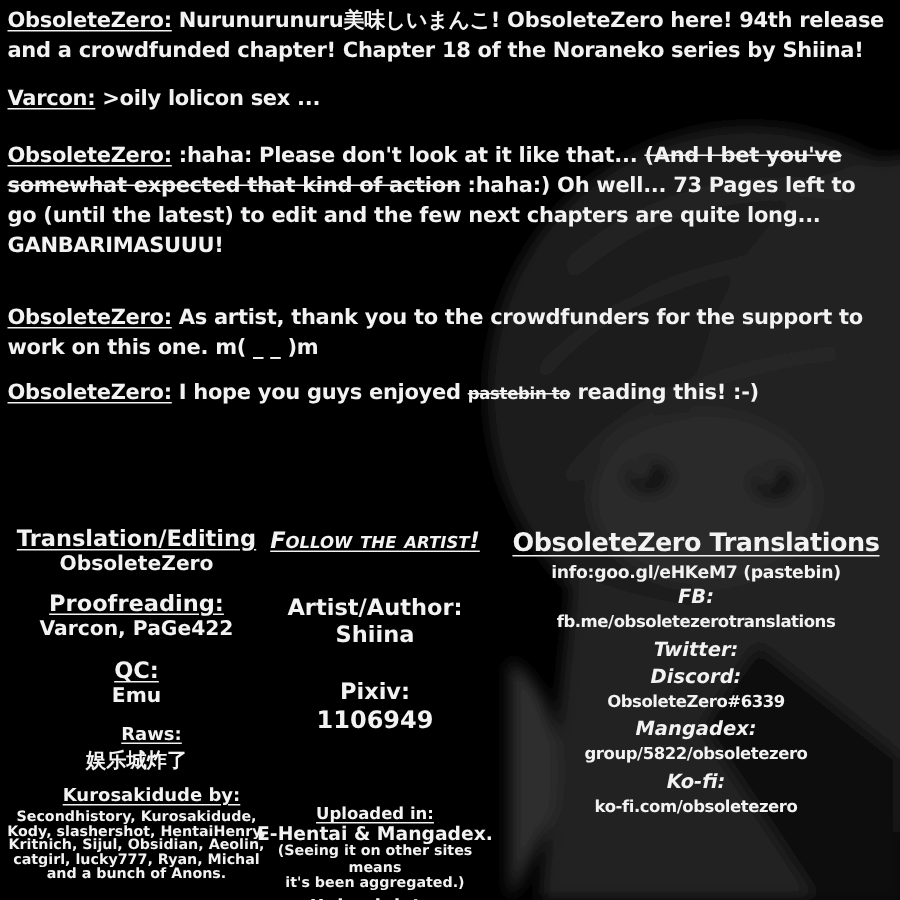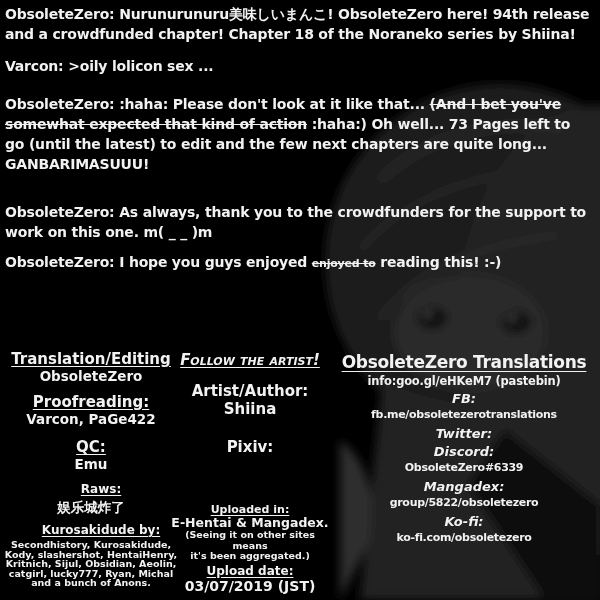--- a/index.html
+++ b/index.html
@@ -6,36 +6,36 @@
   body{
     width:600px;height:600px;position:relative;overflow:hidden;
     background:#000;color:#f2f2f2;
     font-family:"DejaVu Sans", sans-serif;font-weight:bold;
   }
   #bg{position:absolute;left:0;top:0;z-index:0;}
   .layer{position:relative;z-index:1;}
   
   .msg{position:absolute;left:5px;margin:0;font-size:14px;line-height:20px;
        letter-spacing:-0.2px;white-space:nowrap;}
-  .speaker{text-underline-offset:2px;}
+  .speaker{text-decoration:underline;text-underline-offset:2px;}
   .strike{text-decoration:line-through;}
   .strike-small{text-decoration:line-through;font-size:11px;}
   
   .col{position:absolute;text-align:center;}
   .col-left{left:0;top:351px;width:182px;}
   .col-mid{left:167px;top:351px;width:166px;}
   .col-right{left:330px;top:352px;width:268px;}
   .c-title{font-size:15px;line-height:17px;text-decoration:underline;text-underline-offset:2px;}
   .c-title.big{font-size:12px;line-height:19px;padding-left:20px;}
   .c-value{font-size:13.5px;line-height:16px;}
   .c-value.small{font-size:9.5px;line-height:9.6px;font-weight:bold;}
   .mt10{margin-top:10px;} .mt12{margin-top:12px;} .mt8{margin-top:8px;} .mt6{margin-top:6px;}
   .follow{font-style:italic;font-variant:small-caps;font-size:15px;line-height:18px;
           text-decoration:underline;text-underline-offset:2px;}
-  .m-label{font-size:15px;line-height:18px;margin-top:13px;}
+  .m-label{font-size:15px;line-height:18px;margin-top:27px;}
   .m-value{font-size:15px;line-height:18px;}
   .m-label2{font-size:15px;line-height:18px;margin-top:20px;}
   .m-value2{font-size:16px;line-height:19px;}
   .upload{margin-top:47px;}
   .u-label{font-size:11px;line-height:13px;text-decoration:underline;text-underline-offset:2px;margin-top:17px;}
   .u-sites{font-size:12.5px;line-height:14px;}
   .u-note{font-size:9.5px;line-height:10.5px;}
   .u-date-label{font-size:12px;line-height:14px;margin-top:2px;text-decoration:underline;text-underline-offset:2px;}
   .u-date{font-size:14px;line-height:16px;}
   .g-title{font-size:17px;line-height:20px;letter-spacing:-0.3px;white-space:nowrap;
@@ -70,22 +70,22 @@
     <polygon points="505,430 600,505 600,600 545,600 468,484" fill="#0a0a0a"></polygon>
     <path d="M340 440 Q380 470 370 540 L340 600 Z" fill="#2e2e2e"></path>
   </g>
 </svg>
 
 <div class="layer">
 
   <p class="msg" style="top:4px"><span class="speaker">ObsoleteZero:</span><span> Nurunurunuru美味しいまんこ! ObsoleteZero here! 94th release</span><br><span>and a crowdfunded chapter! Chapter 18 of the Noraneko series by Shiina!</span></p>
   <p class="msg" style="top:56px"><span class="speaker">Varcon:</span><span> &gt;oily lolicon sex ...</span></p>
   <p class="msg" style="top:94px"><span class="speaker">ObsoleteZero:</span><span> :haha: Please don't look at it like that... </span><span class="strike">(And I bet you've</span><br><span class="strike">somewhat expected that kind of action</span><span> :haha:) Oh well... 73 Pages left to</span><br><span>go (until the latest) to edit and the few next chapters are quite long...</span><br><span>GANBARIMASUUU!</span></p>
-  <p class="msg" style="top:202px"><span class="speaker">ObsoleteZero:</span><span> As always, thank you to the crowdfunders for the support to</span><br><span>work on this one. m( _ _ )m</span></p>
-  <p class="msg" style="top:252px"><span class="speaker">ObsoleteZero:</span><span>  I hope you guys enjoyed </span><span class="strike-small">enjoyed to</span><span> reading this! :-)</span></p>
+  <p class="msg" style="top:202px"><span class="speaker">ObsoleteZero:</span><span> As artist, thank you to the crowdfunders for the support to</span><br><span>work on this one. m( _ _ )m</span></p>
+  <p class="msg" style="top:252px"><span class="speaker">ObsoleteZero:</span><span>  I hope you guys enjoyed </span><span class="strike-small">pastebin to</span><span> reading this! :-)</span></p>
 
   <div class="col col-left">
     <div>
       <div class="c-title">Translation/Editing</div>
       <div class="c-value">ObsoleteZero</div>
     </div>
     <div class="mt10">
       <div class="c-title">Proofreading:</div>
       <div class="c-value">Varcon, PaGe422</div>
     </div>
@@ -101,20 +101,21 @@
       <div class="c-title big">Kurosakidude by:</div>
       <div class="c-value small">Secondhistory, Kurosakidude, Kody, slashershot, HentaiHenry, Kritnich, Sijul, Obsidian, Aeolin, catgirl, lucky777, Ryan, Michal and a bunch of Anons.</div>
     </div>
   </div>
 
   <div class="col col-mid">
     <div class="follow">Follow the artist!</div>
     <div class="m-label">Artist/Author:</div>
     <div class="m-value">Shiina</div>
     <div class="m-label2">Pixiv:</div>
+    <div class="m-value2">1106949</div>
     <div class="upload">
       <div class="u-label">Uploaded in:</div>
       <div class="u-sites">E-Hentai &amp; Mangadex.</div>
       <div class="u-note">(Seeing it on other sites means</div>
       <div class="u-note">it's been aggregated.)</div>
       <div class="u-date-label">Upload date:</div>
       <div class="u-date">03/07/2019 (JST)</div>
     </div>
   </div>
 

